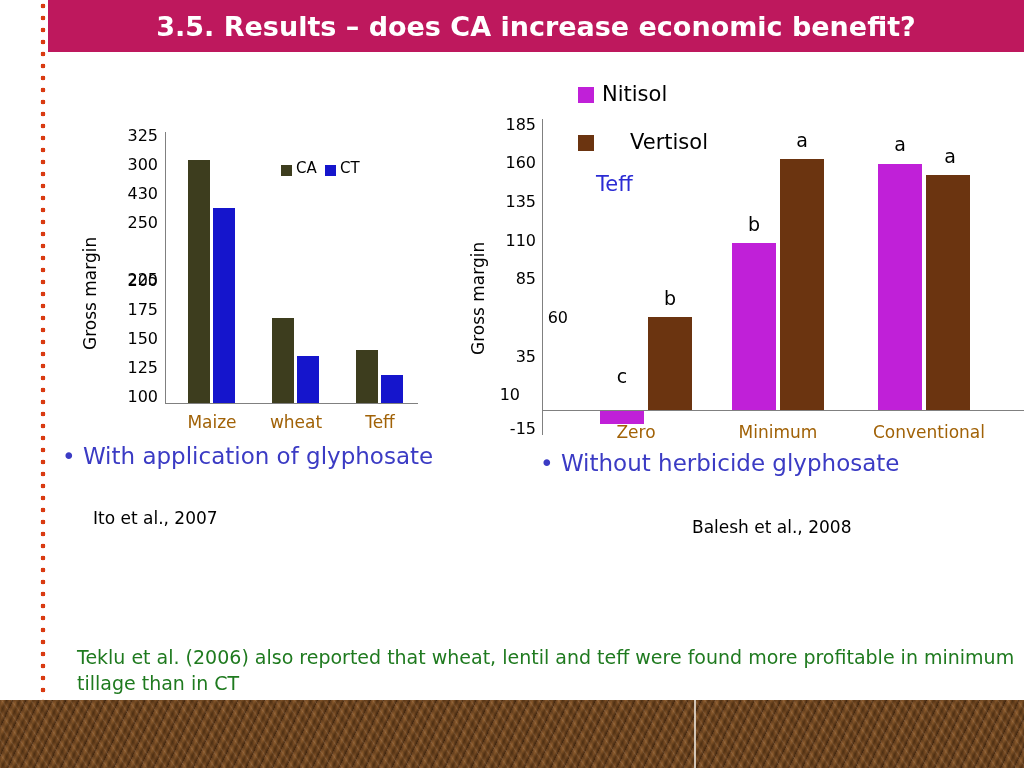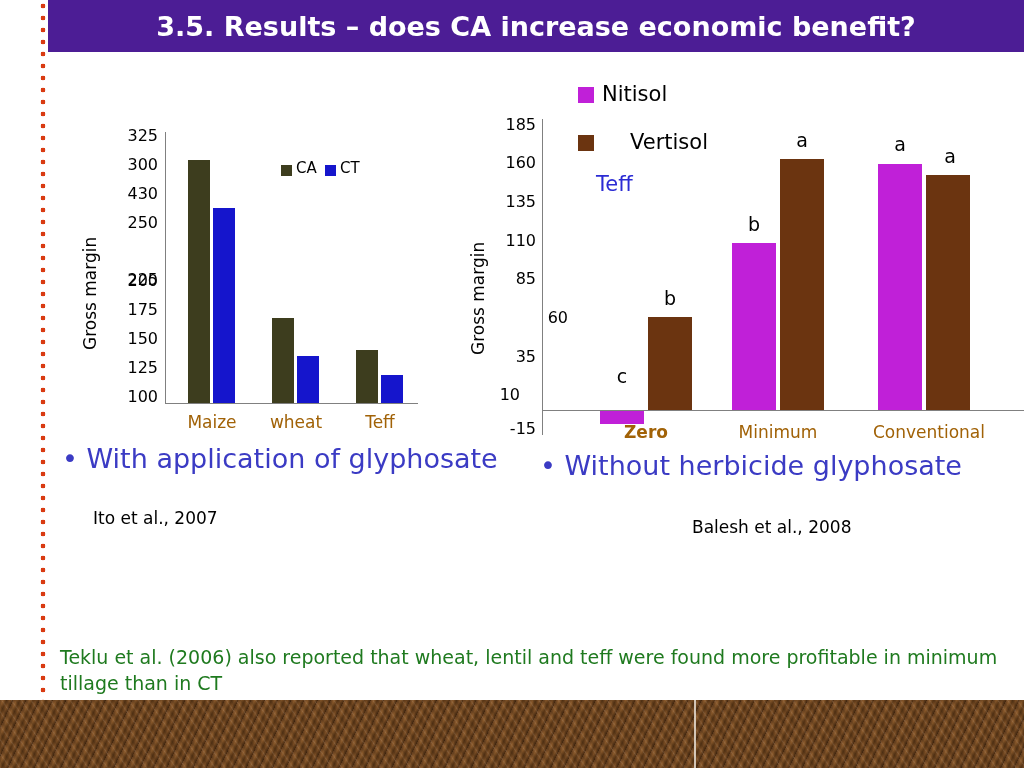--- a/index.html
+++ b/index.html
@@ -6,21 +6,21 @@
   body{
     width:1024px;height:768px;
     background:#ffffff;
     font-family:"DejaVu Sans", sans-serif;
     position:relative;
     overflow:hidden;
   }
   
   .title-bar{
     position:absolute;left:48px;top:0;width:976px;height:52px;
-    background:#4c1d95;
+    background:#be185d;
     display:flex;align-items:center;justify-content:center;
   }
   .title-bar .title-text{
     color:#ffffff;font-size:27px;font-weight:bold;
     font-family:"DejaVu Sans", sans-serif;
     white-space:nowrap;
   }
   
   .dotted-rail{
     position:absolute;left:40px;top:0;width:6px;height:700px;
@@ -54,28 +54,29 @@
     position:absolute;font-size:16px;color:#000;text-align:right;white-space:nowrap;
   }
   .axis-line{position:absolute;background:#808080;}
   .bar{position:absolute;}
   .cat-label{position:absolute;font-size:17px;color:#a16207;text-align:center;white-space:nowrap;}
   .sig-label{position:absolute;font-size:19px;color:#000;text-align:center;}
   .legend-item{position:absolute;font-size:15px;color:#000;white-space:nowrap;}
   .legend-swatch{position:absolute;}
   
   .bullet{
-    position:absolute;font-size:27px;color:#3b3bc4;white-space:nowrap;
+    position:absolute;font-size:23px;color:#3b3bc4;white-space:nowrap;
   }
   .caption{
     position:absolute;font-size:17px;color:#000;white-space:nowrap;
   }
   .footnote{
     position:absolute;font-size:19px;color:#1f7a1f;line-height:1.35;
     width:940px;
+    margin-left:17px;
   }
   .teff-tag{
     position:absolute;font-size:21px;color:#2b2bd4;font-weight:normal;
   }
 </style>
 </head>
 <body>
 
 <div class="left-white"></div>
 <div class="dotted-rail"></div>
@@ -151,21 +152,21 @@
   <div class="bar" style="left:282px;top:188px;width:44px;height:167px;background:#c020d8;"></div>
   <div class="bar" style="left:330px;top:104px;width:44px;height:251px;background:#6b3410;"></div>
   <div class="sig-label" style="left:282px;top:158px;width:44px;">b</div>
   <div class="sig-label" style="left:330px;top:74px;width:44px;">a</div>
 
   <div class="bar" style="left:428px;top:109px;width:44px;height:246px;background:#c020d8;"></div>
   <div class="bar" style="left:476px;top:120px;width:44px;height:235px;background:#6b3410;"></div>
   <div class="sig-label" style="left:428px;top:78px;width:44px;">a</div>
   <div class="sig-label" style="left:478px;top:90px;width:44px;">a</div>
 
-  <div class="cat-label" style="left:146px;top:367px;width:100px;font-weight:bold;">Zero</div>
+  <div class="cat-label" style="left:136px;top:367px;width:100px;">Zero</div>
   <div class="cat-label" style="left:278px;top:367px;width:100px;">Minimum</div>
   <div class="cat-label" style="left:414px;top:367px;width:130px;">Conventional</div>
 </div>
 
 <div class="bullet" style="left:62px;top:443px;">• With application of glyphosate</div>
 <div class="bullet" style="left:540px;top:450px;">• Without herbicide glyphosate</div>
 
 <div class="caption" style="left:93px;top:508px;">Ito et al., 2007</div>
 <div class="caption" style="left:692px;top:517px;">Balesh et al., 2008</div>
 

